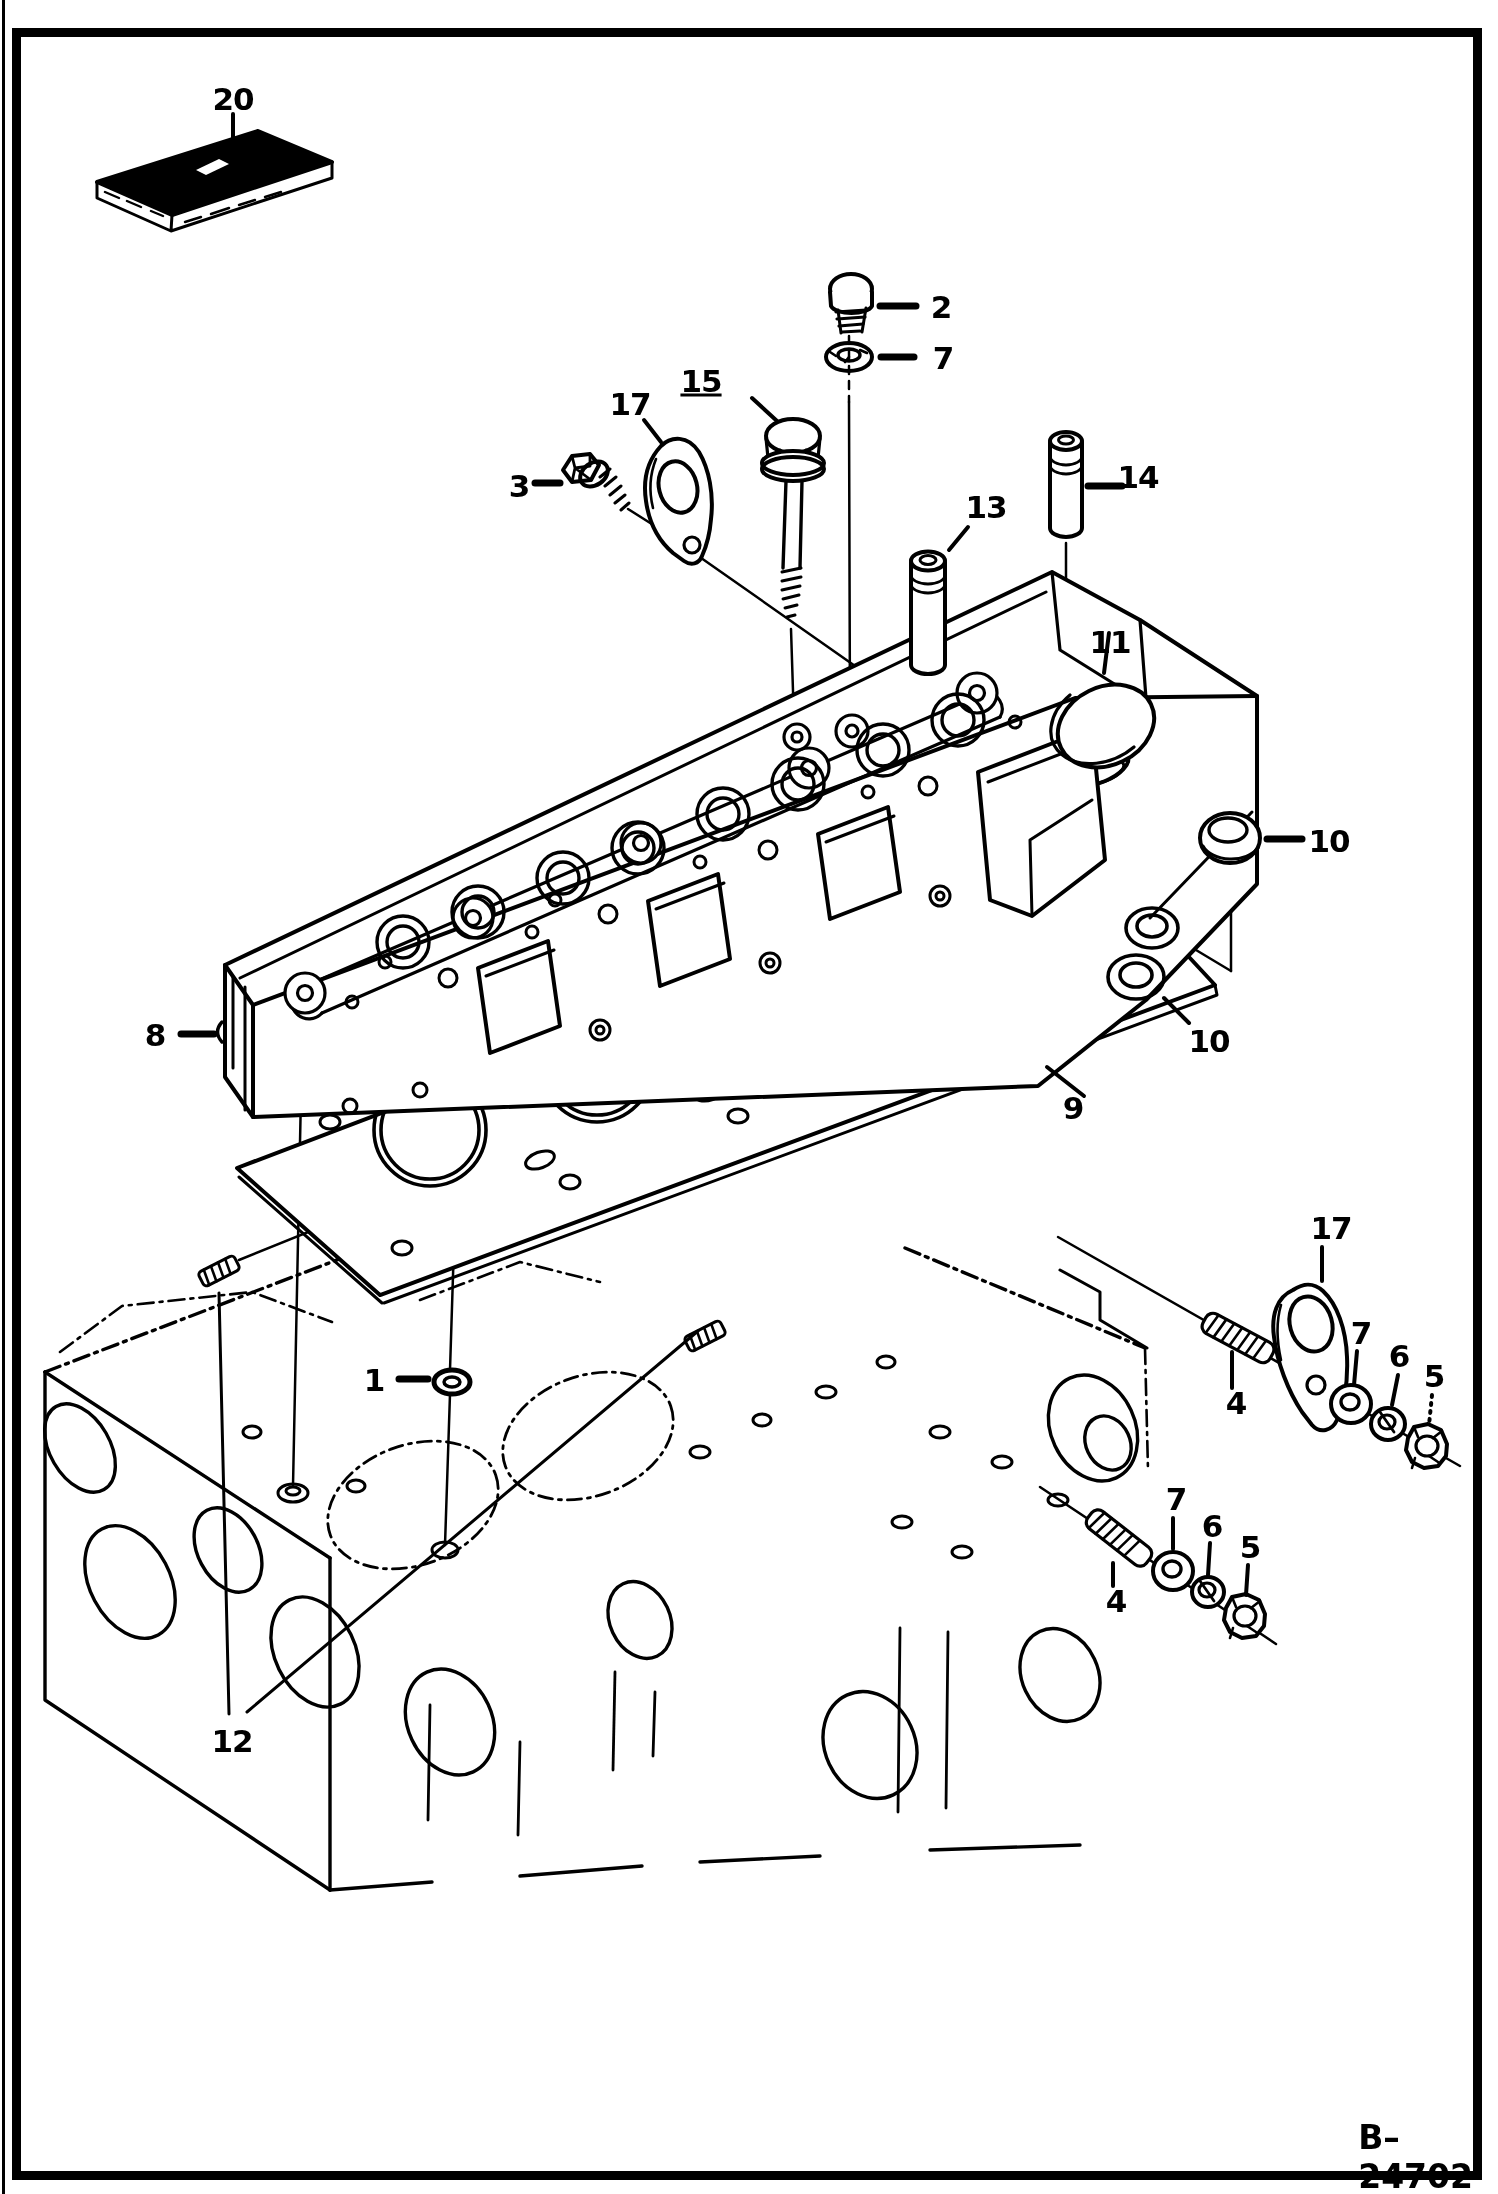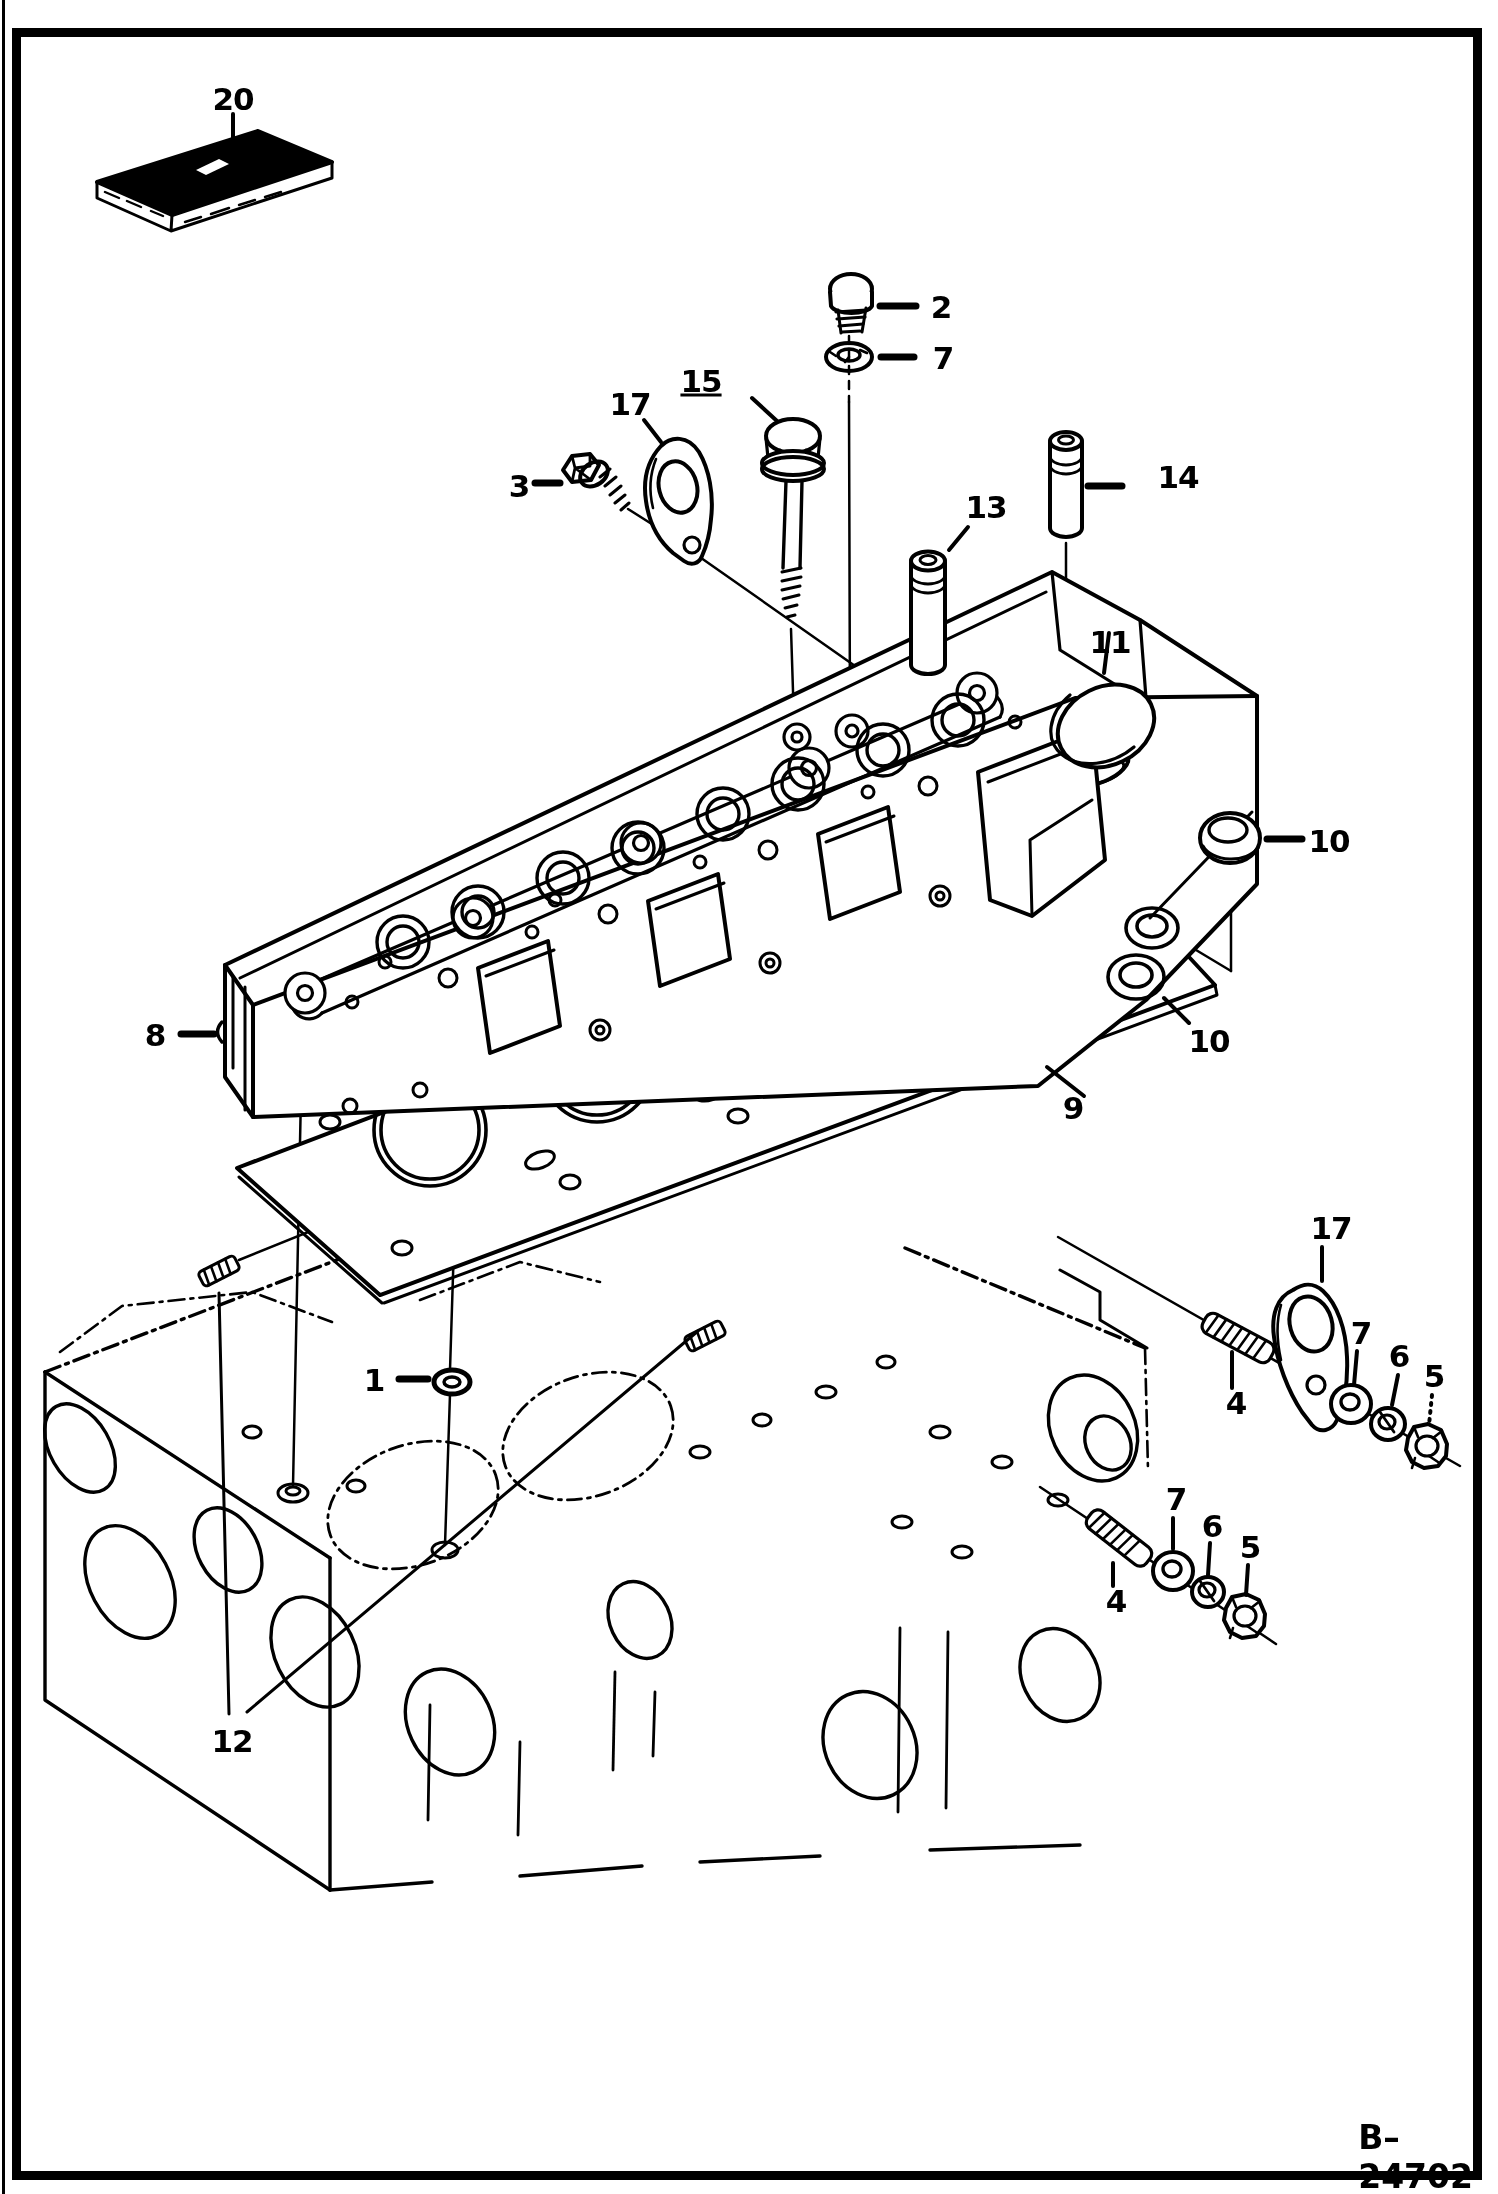--- a/index.html
+++ b/index.html
@@ -384,21 +384,21 @@
 </svg>
 
 <div id="callout-layer">
     <div class="callout" style="left: 233px; top: 99px;">20</div>
     <div class="callout" style="left: 941px; top: 307px;">2</div>
     <div class="callout" style="left: 943px; top: 358px;">7</div>
     <div class="callout" style="left: 701px; top: 381px; text-decoration: underline;">15</div>
     <div class="callout" style="left: 630px; top: 404px;">17</div>
     <div class="callout" style="left: 519px; top: 486px;">3</div>
     <div class="callout" style="left: 986px; top: 507px;">13</div>
-    <div class="callout" style="left: 1178px; top: 477px;">14</div>
+    <div class="callout" style="left: 1138px; top: 477px;">14</div>
     <div class="callout" style="left: 1110px; top: 614px; margin-top: 28px;">11</div>
     <div class="callout" style="left: 1329px; top: 841px;">10</div>
     <div class="callout" style="left: 155px; top: 1035px;">8</div>
     <div class="callout" style="left: 1209px; top: 1041px;">10</div>
     <div class="callout" style="left: 1073px; top: 1108px;">9</div>
     <div class="callout" style="left: 374px; top: 1380px;">1</div>
     <div class="callout" style="left: 1331px; top: 1228px;">17</div>
     <div class="callout" style="left: 1361px; top: 1333px;">7</div>
     <div class="callout" style="left: 1399px; top: 1356px;">6</div>
     <div class="callout" style="left: 1434px; top: 1376px;">5</div>

